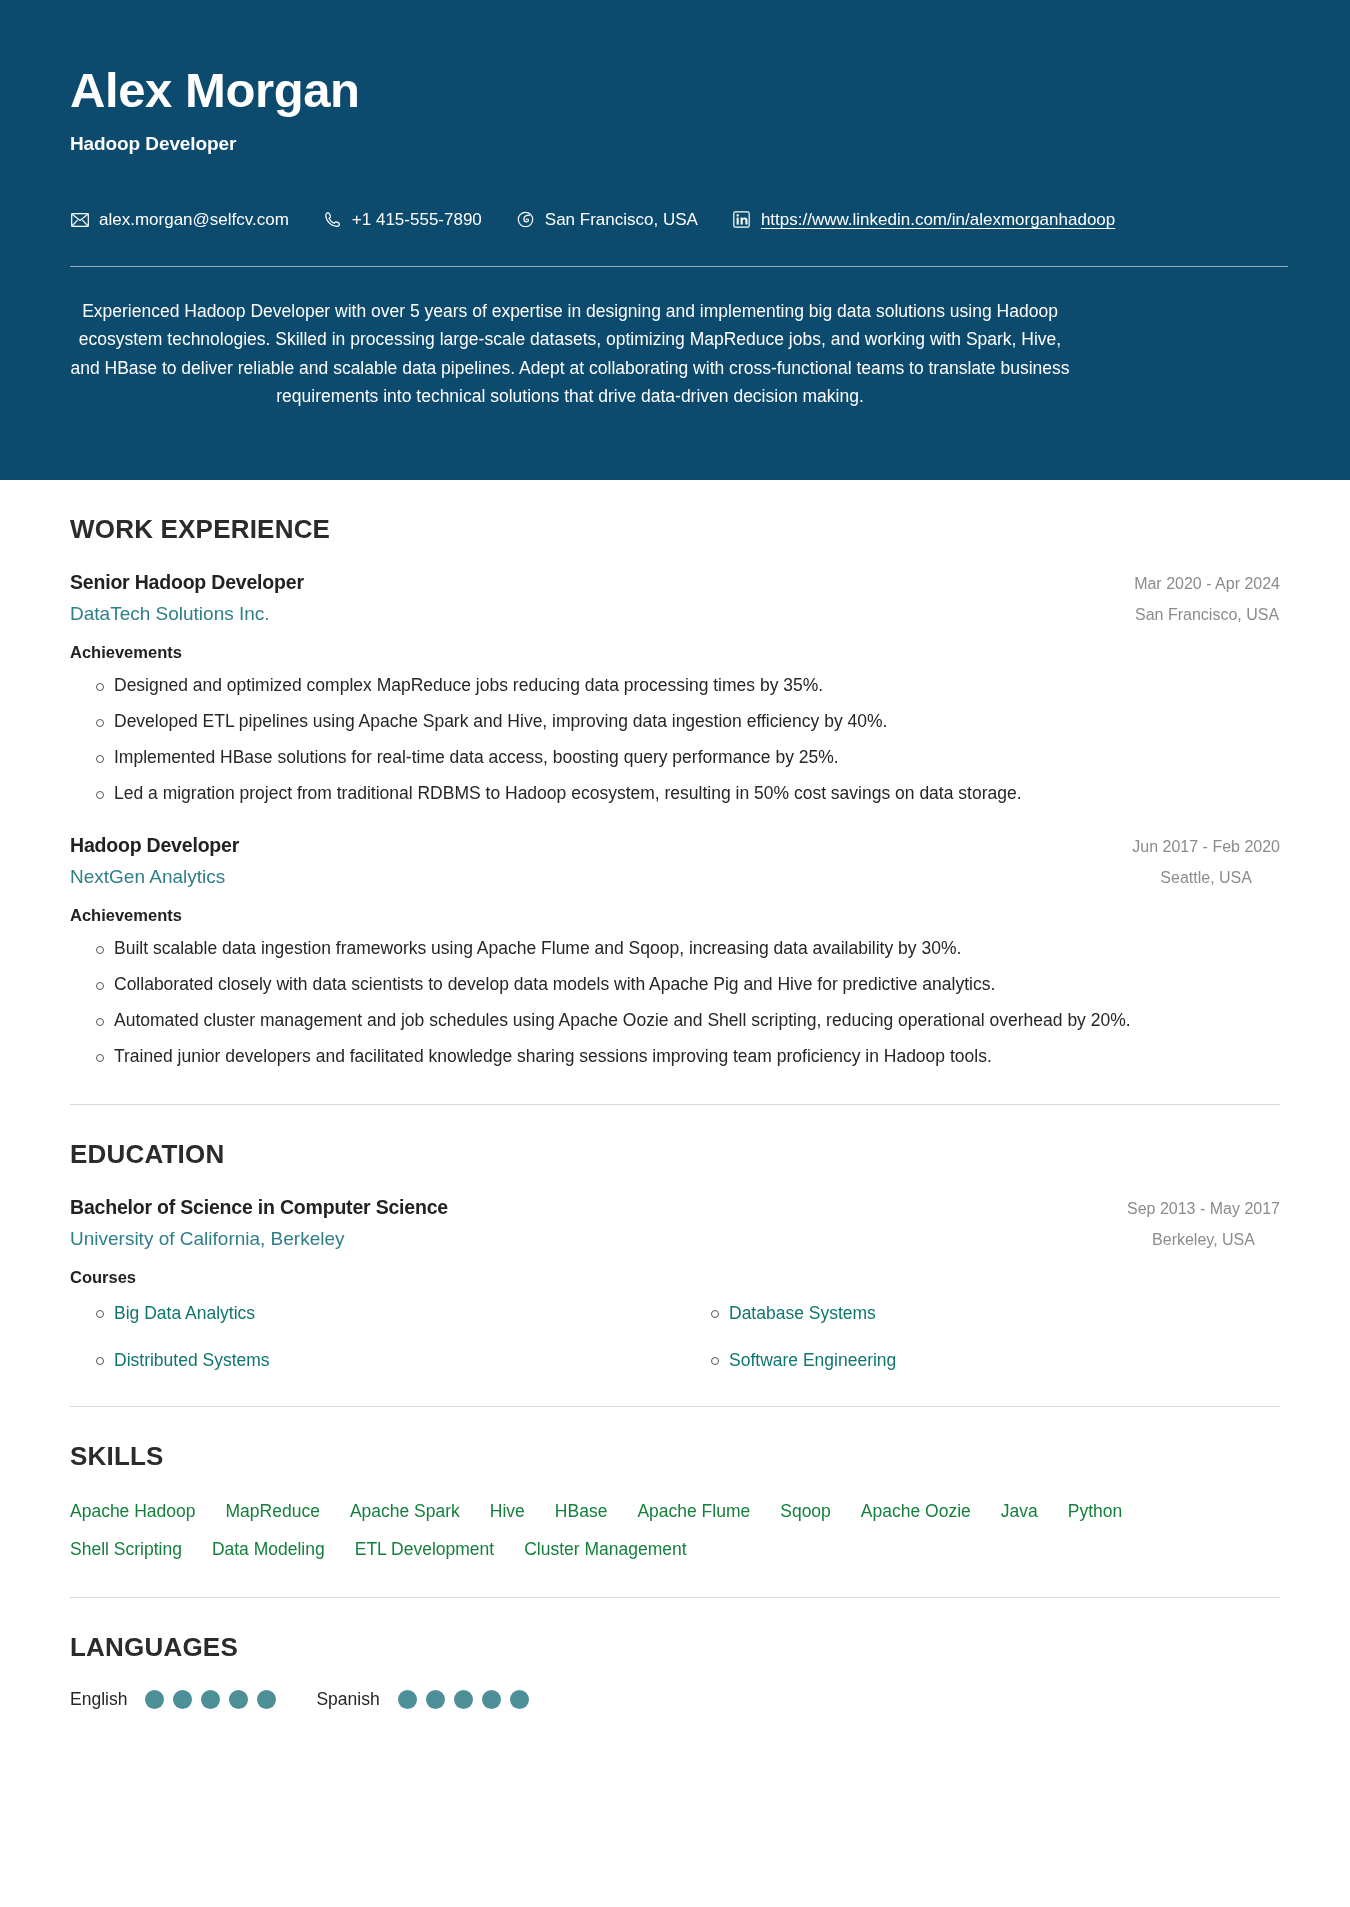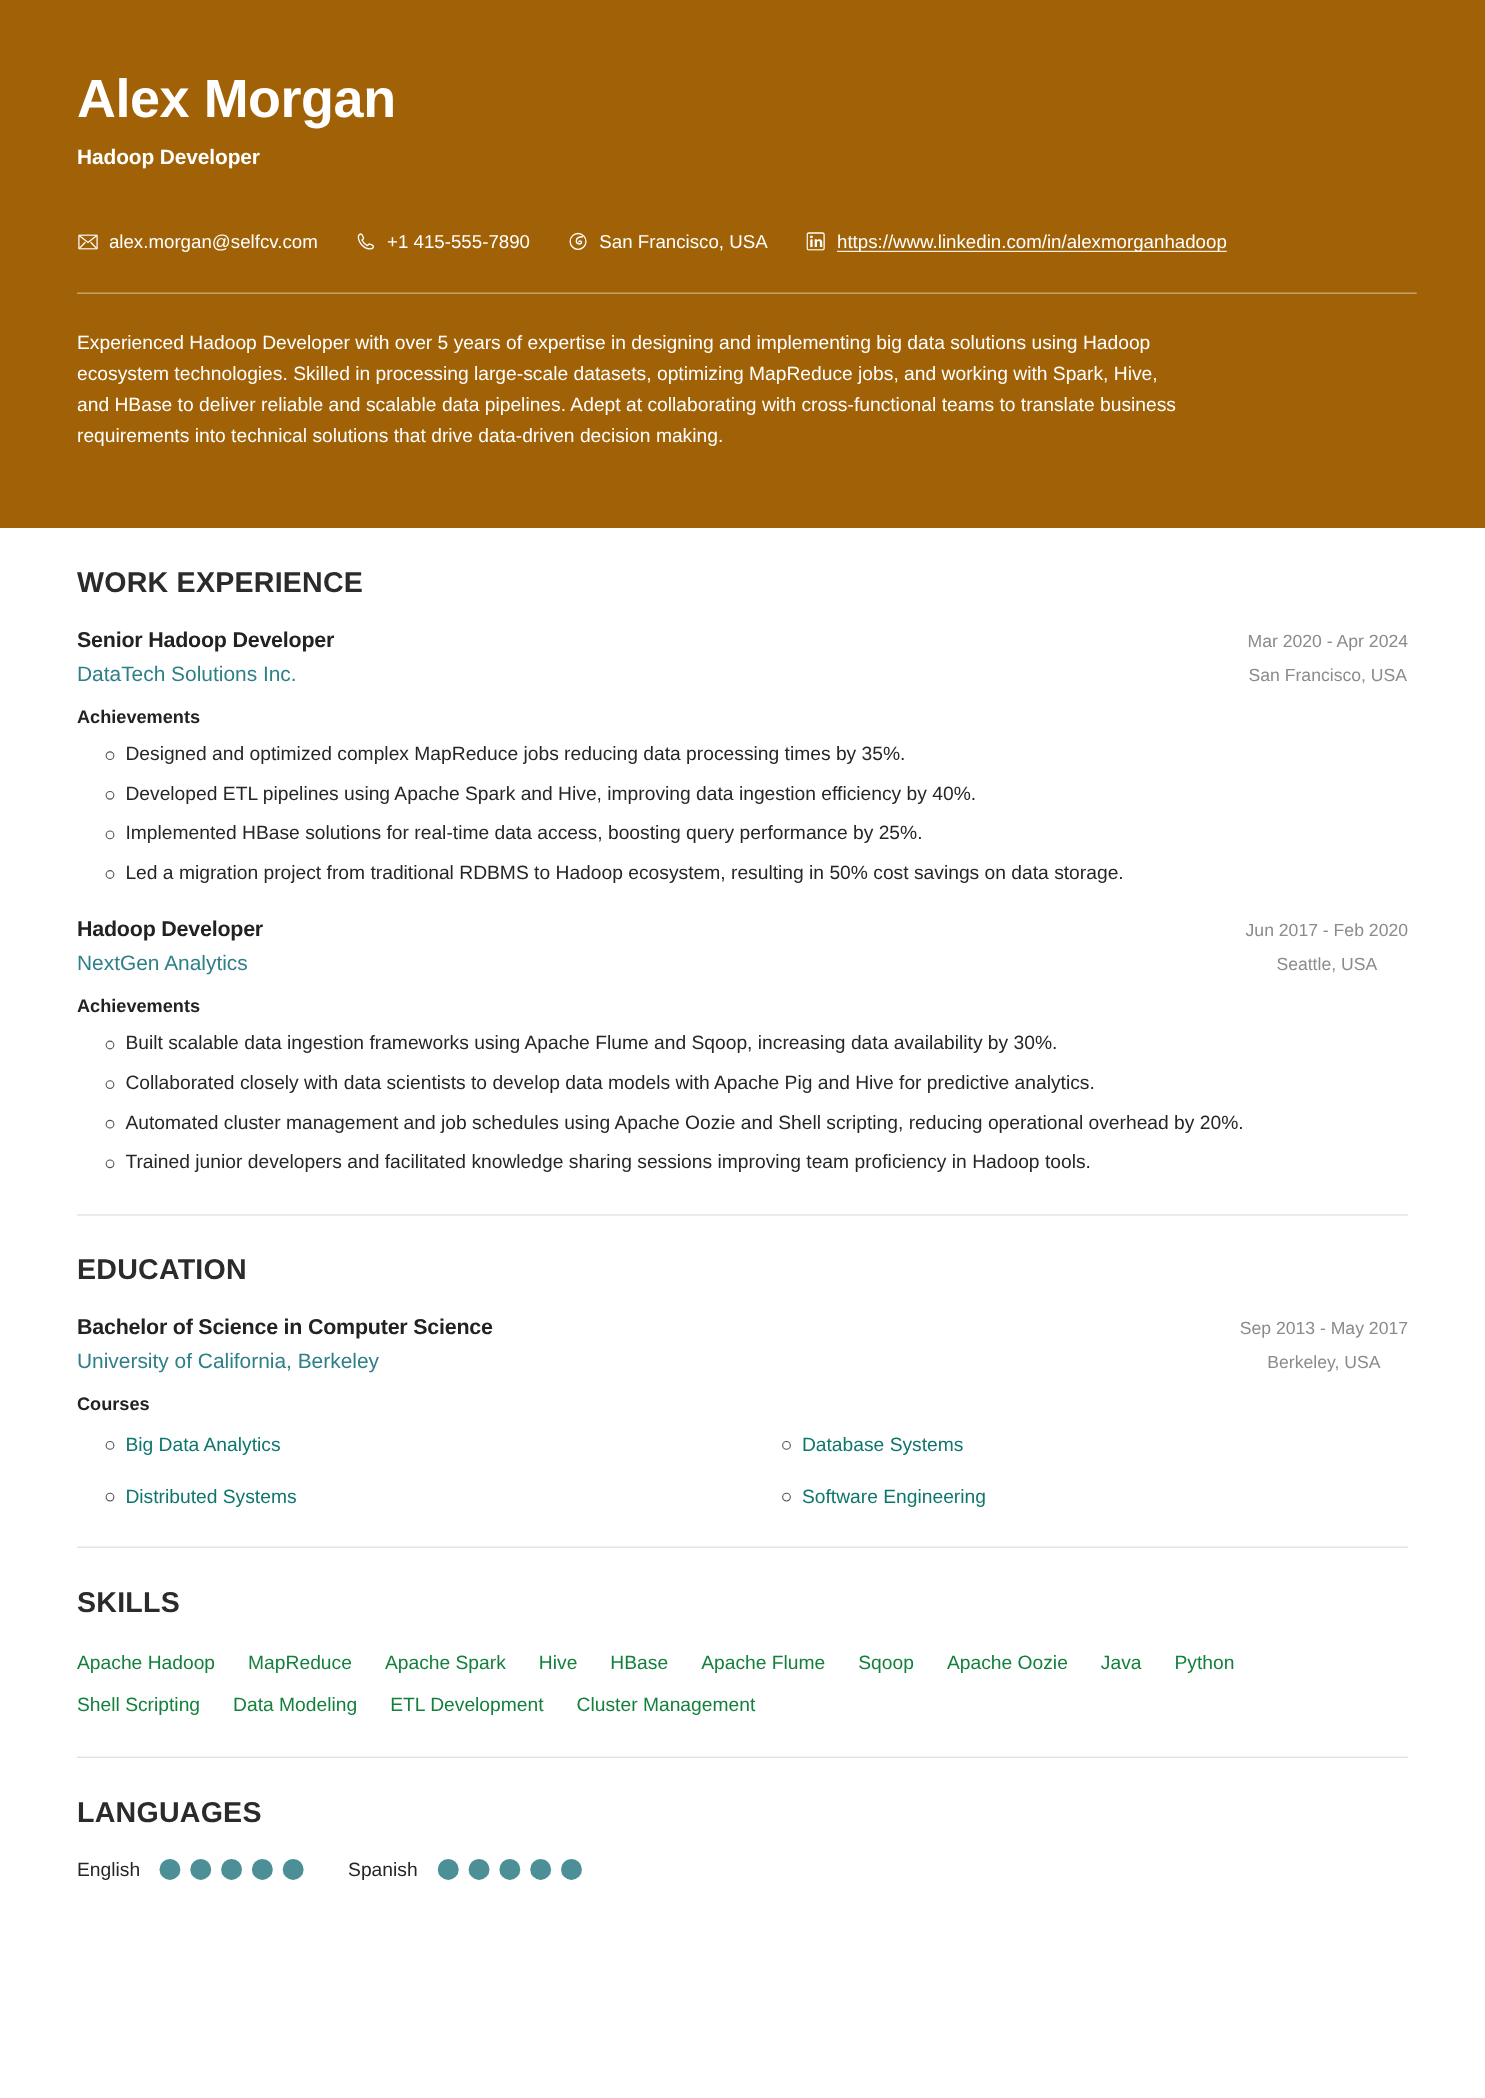--- a/index.html
+++ b/index.html
@@ -6,21 +6,21 @@
   html, body {
     width: 1350px;
     background: #ffffff;
     font-family: "Liberation Sans", sans-serif;
     -webkit-font-smoothing: antialiased;
   }
   body { width: 1350px; min-height: 1907px; position: relative; }
 
   
   .header {
-    background: #a16207;
+    background: #0c4a6e;
     color: #ffffff;
     padding: 56px 62px 30px 70px;
     min-height: 480px;
   }
   .name {
     font-size: 49px;
     font-weight: bold;
     letter-spacing: -0.4px;
     line-height: 1.08;
     margin-top: 8px;
@@ -64,20 +64,21 @@
   .header-divider {
     height: 1px;
     background: rgba(255,255,255,0.55);
     margin: 36px 0 0 0;
   }
   .summary {
     margin-top: 30px;
     font-size: 17.5px;
     line-height: 1.62;
     max-width: 1000px;
+    text-align: center;
   }
 
   
   .main { padding: 0 70px 40px 70px; }
 
   .section { padding-top: 34px; }
   .section-divider {
     height: 1px;
     background: #d9d9d9;
     margin-top: 34px;

